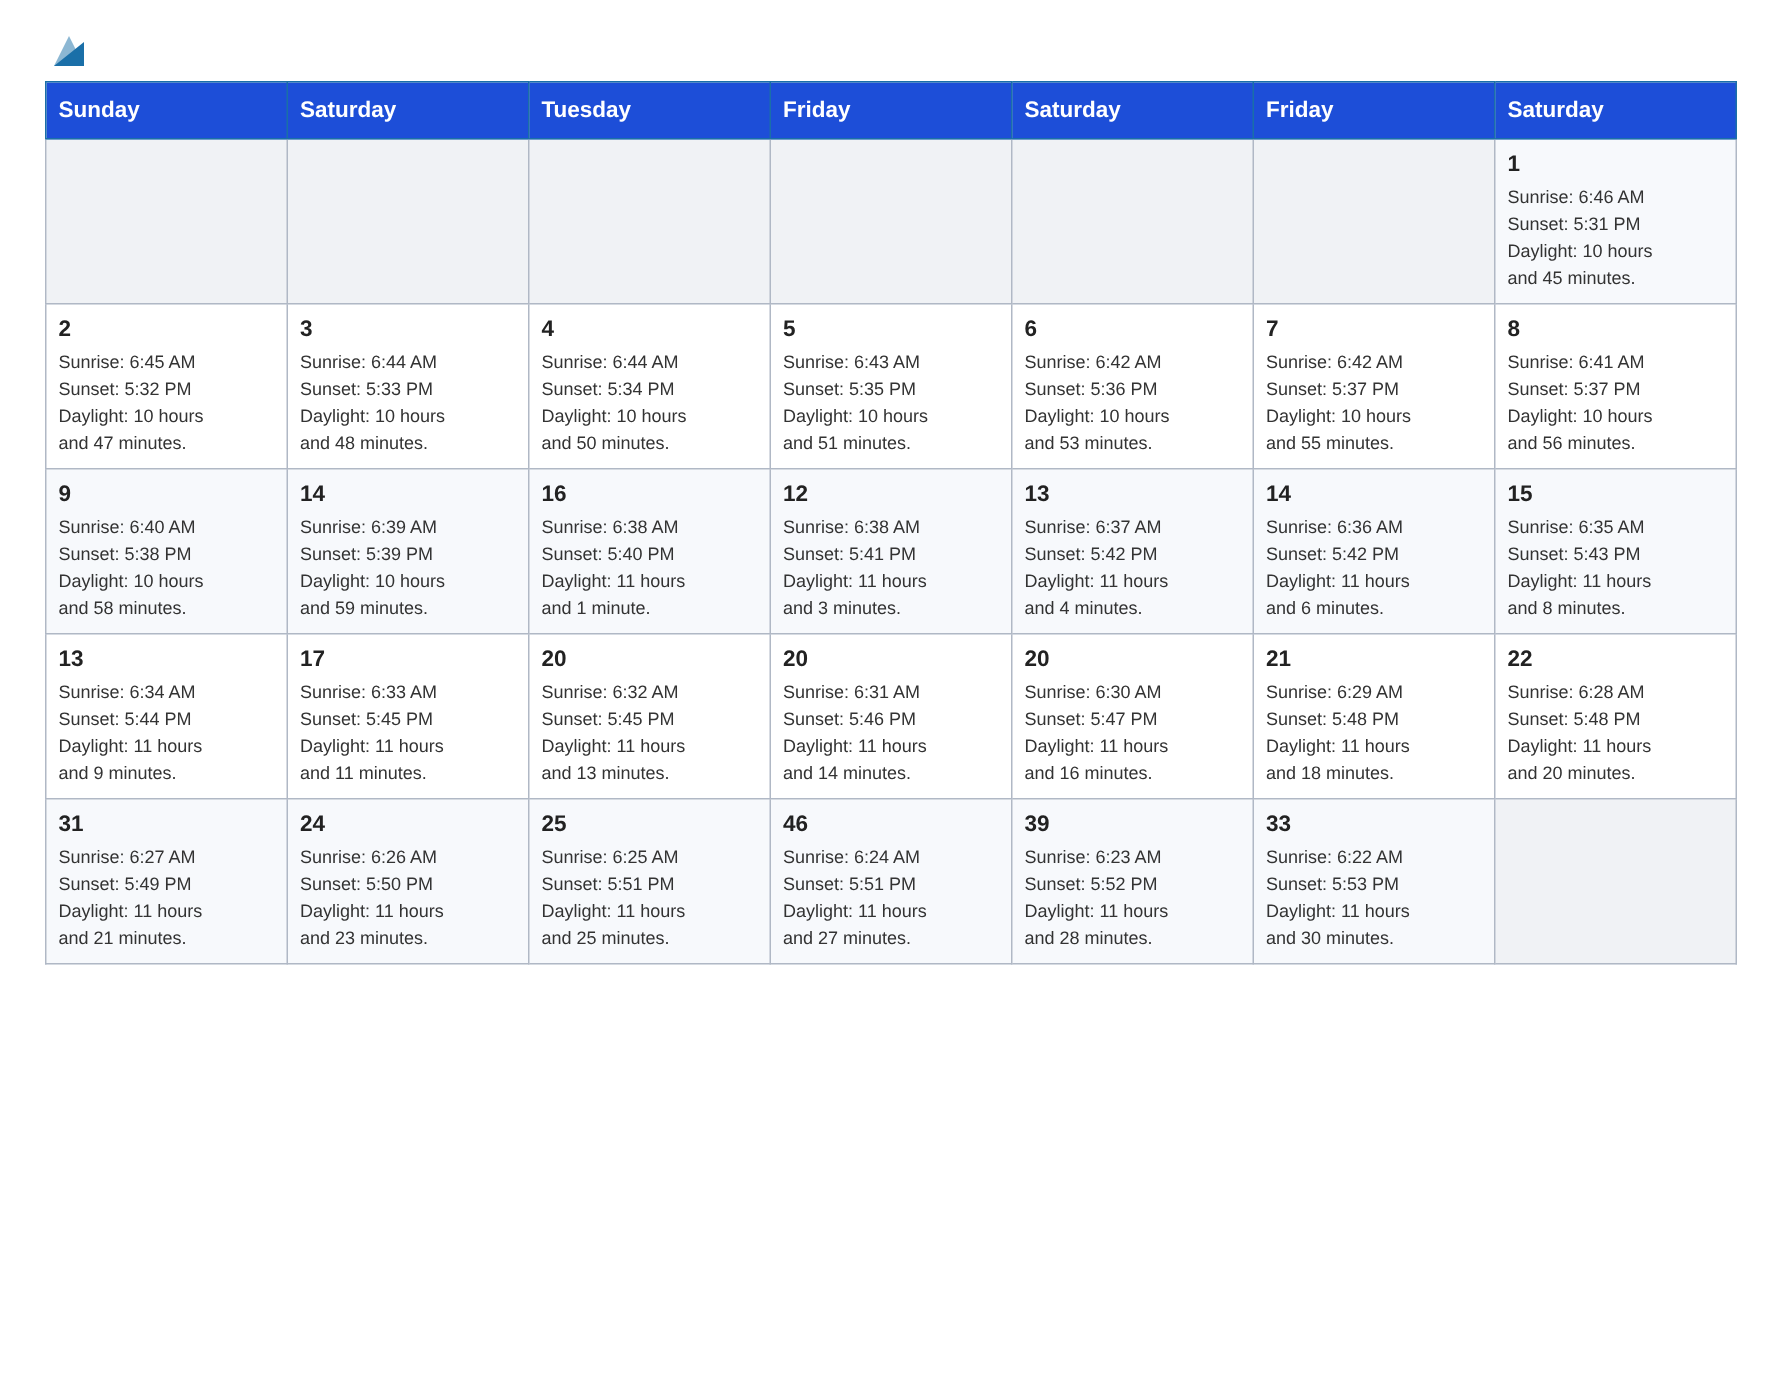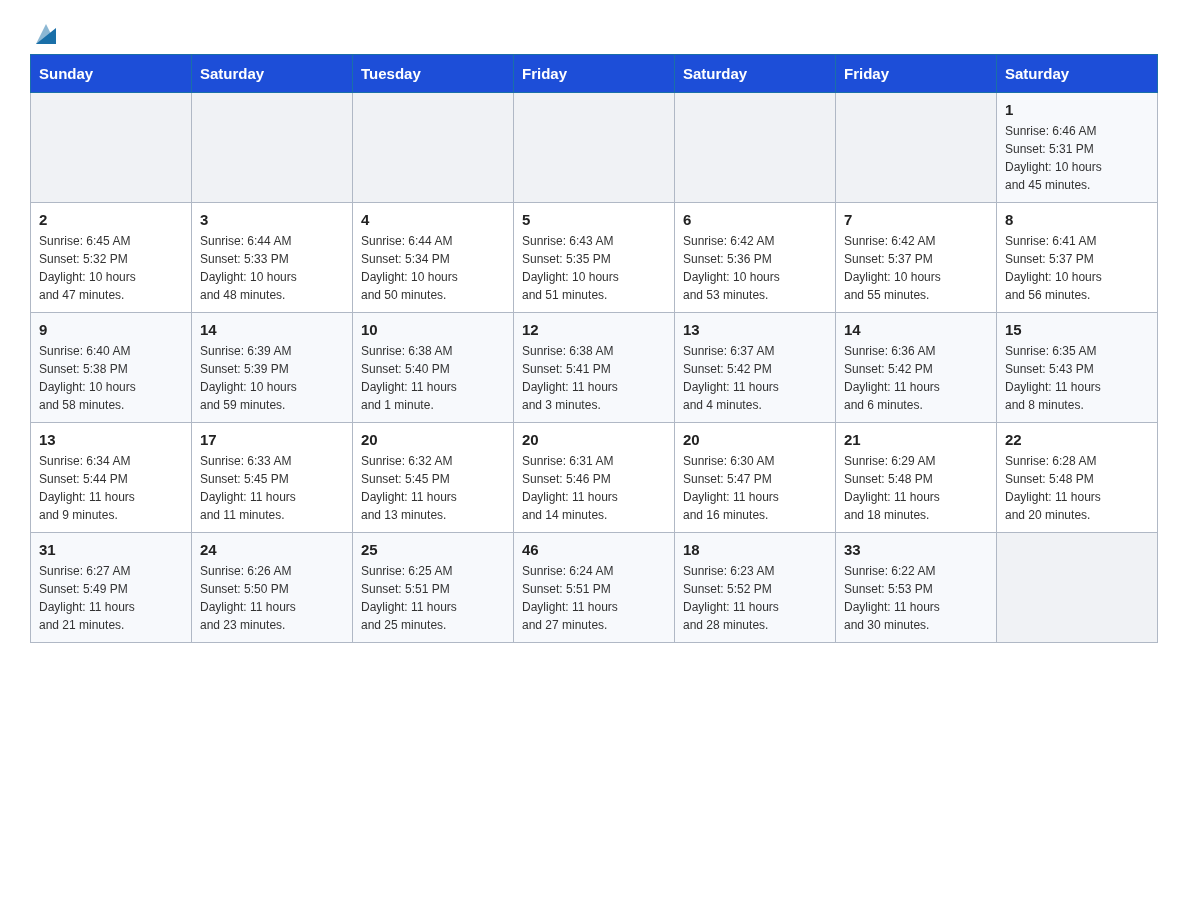--- a/index.html
+++ b/index.html
@@ -179,21 +179,21 @@
       <tr class="week-row">
         <td>
           <div class="day-number">9</div>
           <div class="day-info">Sunrise: 6:40 AM<br>Sunset: 5:38 PM<br>Daylight: 10 hours<br>and 58 minutes.</div>
         </td>
         <td>
           <div class="day-number">14</div>
           <div class="day-info">Sunrise: 6:39 AM<br>Sunset: 5:39 PM<br>Daylight: 10 hours<br>and 59 minutes.</div>
         </td>
         <td>
-          <div class="day-number">10</div>
+          <div class="day-number">16</div>
           <div class="day-info">Sunrise: 6:38 AM<br>Sunset: 5:40 PM<br>Daylight: 11 hours<br>and 1 minute.</div>
         </td>
         <td>
           <div class="day-number">12</div>
           <div class="day-info">Sunrise: 6:38 AM<br>Sunset: 5:41 PM<br>Daylight: 11 hours<br>and 3 minutes.</div>
         </td>
         <td>
           <div class="day-number">13</div>
           <div class="day-info">Sunrise: 6:37 AM<br>Sunset: 5:42 PM<br>Daylight: 11 hours<br>and 4 minutes.</div>
         </td>
@@ -247,21 +247,21 @@
         </td>
         <td>
           <div class="day-number">25</div>
           <div class="day-info">Sunrise: 6:25 AM<br>Sunset: 5:51 PM<br>Daylight: 11 hours<br>and 25 minutes.</div>
         </td>
         <td>
           <div class="day-number">46</div>
           <div class="day-info">Sunrise: 6:24 AM<br>Sunset: 5:51 PM<br>Daylight: 11 hours<br>and 27 minutes.</div>
         </td>
         <td>
-          <div class="day-number">18</div>
+          <div class="day-number">39</div>
           <div class="day-info">Sunrise: 6:23 AM<br>Sunset: 5:52 PM<br>Daylight: 11 hours<br>and 28 minutes.</div>
         </td>
         <td>
           <div class="day-number">33</div>
           <div class="day-info">Sunrise: 6:22 AM<br>Sunset: 5:53 PM<br>Daylight: 11 hours<br>and 30 minutes.</div>
         </td>
         <td class="empty-cell"></td>
       </tr>
     </tbody>
 </table>

